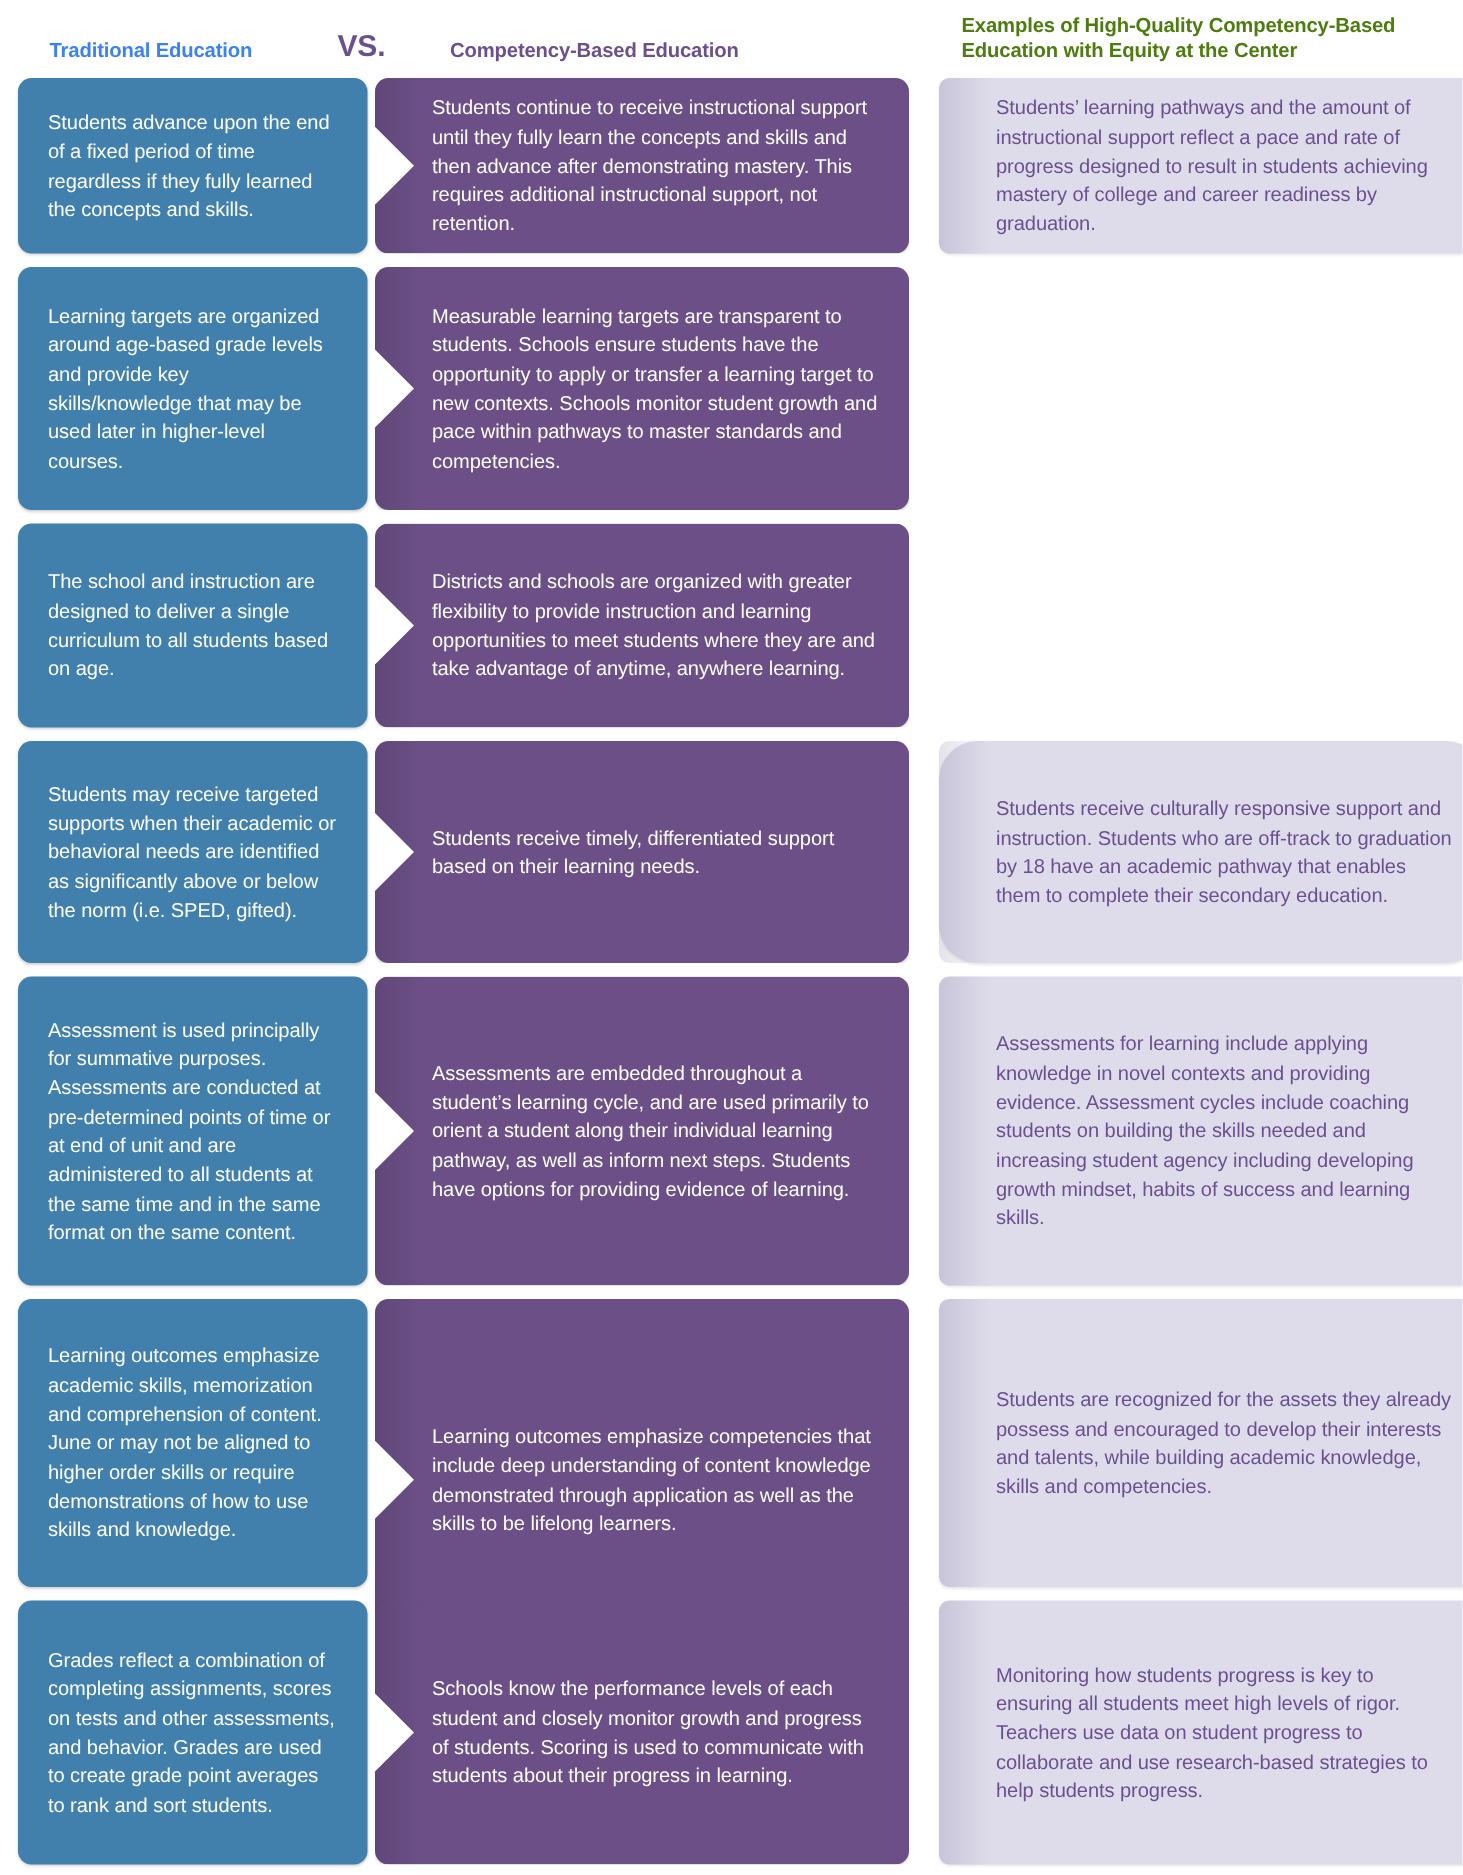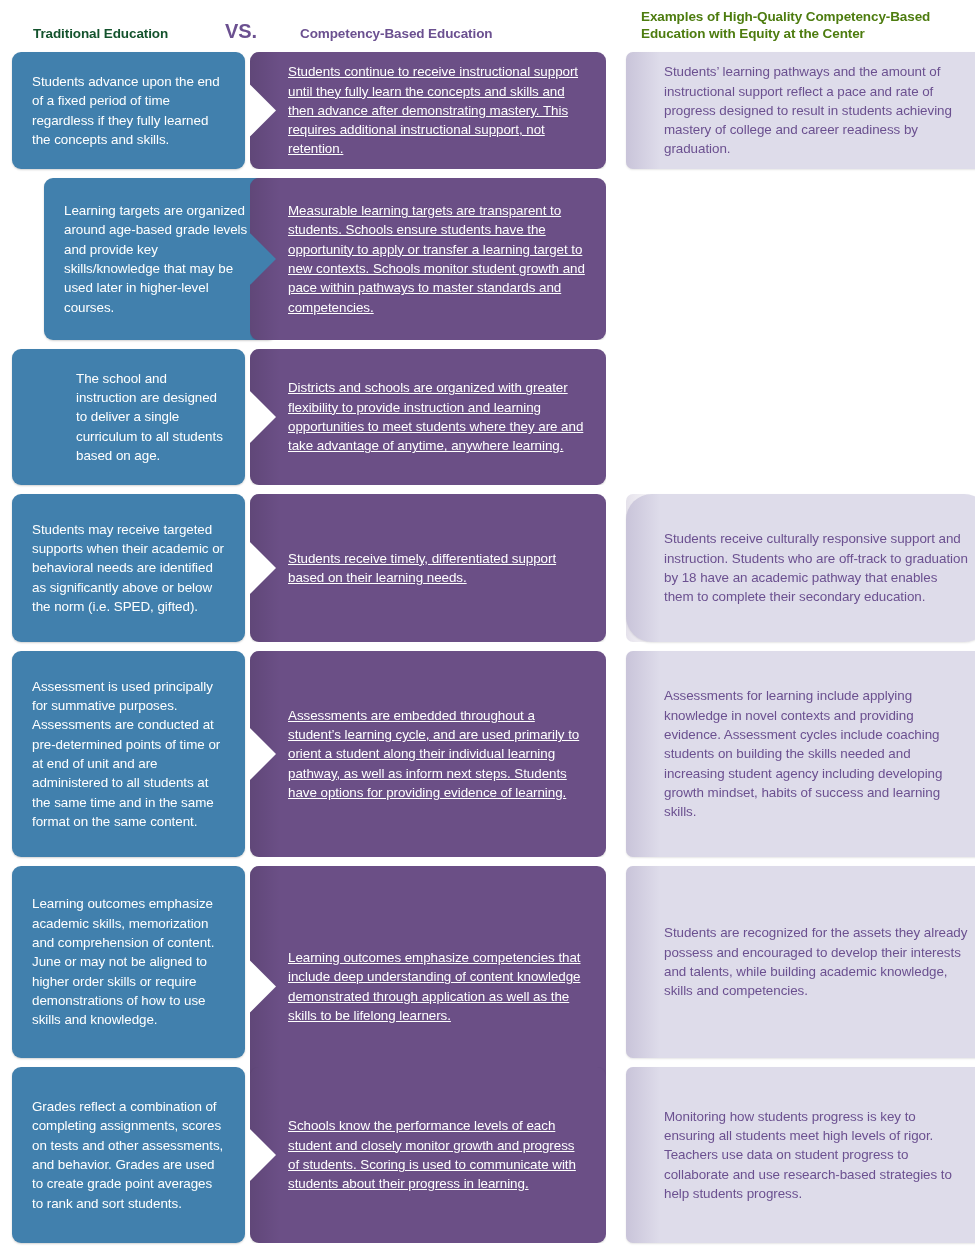--- a/index.html
+++ b/index.html
@@ -31,21 +31,21 @@
   }
   .hdr {
     position: absolute;
     font-weight: bold;
     letter-spacing: -0.1px;
   }
   .hdr-traditional {
     left: 33px;
     top: 26px;
     font-size: 13.5px;
-    color: #14532d;
+    color: #3b82f6;
   }
   .hdr-vs {
     left: 225px;
     top: 20px;
     font-size: 20px;
     color: #6b5090;
   }
   .hdr-cbe {
     left: 300px;
     top: 26px;
@@ -125,21 +125,20 @@
       100% calc(50% + 26px),
       100% 100%,
       0% 100%,
       0% calc(50% + 26px),
       26px 50%,
       0% calc(50% - 26px));
   }
   .col-cbe .cell-text {
     color: #ffffff;
     padding: 14px 18px 14px 38px;
-    text-decoration: underline;
   }
 
   
   .arrow-head {
     position: absolute;
     width: 28px;
     height: 56px;
     background: #6b4f86;
     top: 50%;
     transform: translateY(-50%);
@@ -201,31 +200,31 @@
           <div class="shade-left"></div>
           <div class="cell-text">Students continue to receive instructional support until they fully learn the concepts and skills and then advance after demonstrating mastery. This requires additional instructional support, not retention.</div>
         </div>
         <div class="arrow-head head-right" style="height: 117px; width: 0px;"></div>
         <div class="cell col-examples" style="height: 117px;">
           <div class="shade-left-soft"></div>
           <div class="cell-text">Students’ learning pathways and the amount of instructional support reflect a pace and rate of progress designed to result in students achieving mastery of college and career readiness by graduation.</div>
         </div>
       </div>
       <div class="row" style="height: 162px;">
-        <div class="cell col-trad" style="height: 162px; margin-left: 32px;">
+        <div class="cell col-trad" style="height: 162px;">
           <div class="cell-text">Learning targets are organized around age-based grade levels and provide key skills/knowledge that may be used later in higher-level courses.</div>
         </div>
         <div class="cell col-cbe" style="height: 162px;">
           <div class="shade-left"></div>
           <div class="cell-text">Measurable learning targets are transparent to students. Schools ensure students have the opportunity to apply or transfer a learning target to new contexts. Schools monitor student growth and pace within pathways to master standards and competencies.</div>
         </div>
         <div class="arrow-head head-right" style="height: 162px; width: 0px;"></div>
       </div>
       <div class="row" style="height: 136px;">
-        <div class="cell col-trad" style="height: 136px; padding-left: 44px;">
+        <div class="cell col-trad" style="height: 136px;">
           <div class="cell-text">The school and instruction are designed to deliver a single curriculum to all students based on age.</div>
         </div>
         <div class="cell col-cbe" style="height: 136px;">
           <div class="shade-left"></div>
           <div class="cell-text">Districts and schools are organized with greater flexibility to provide instruction and learning opportunities to meet students where they are and take advantage of anytime, anywhere learning.</div>
         </div>
         <div class="arrow-head head-right" style="height: 136px; width: 0px;"></div>
       </div>
       <div class="row" style="height: 148px;">
         <div class="cell col-trad" style="height: 148px;">

